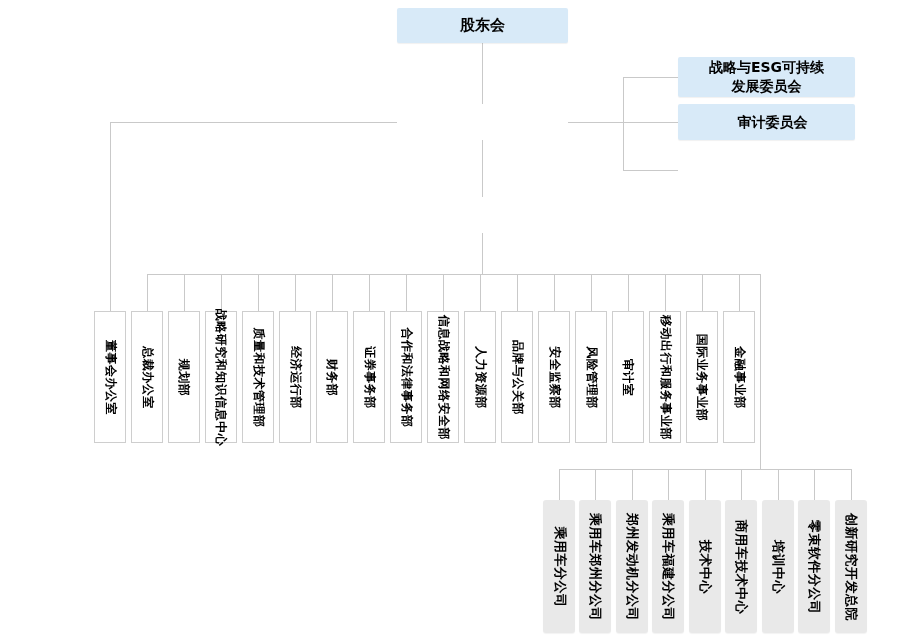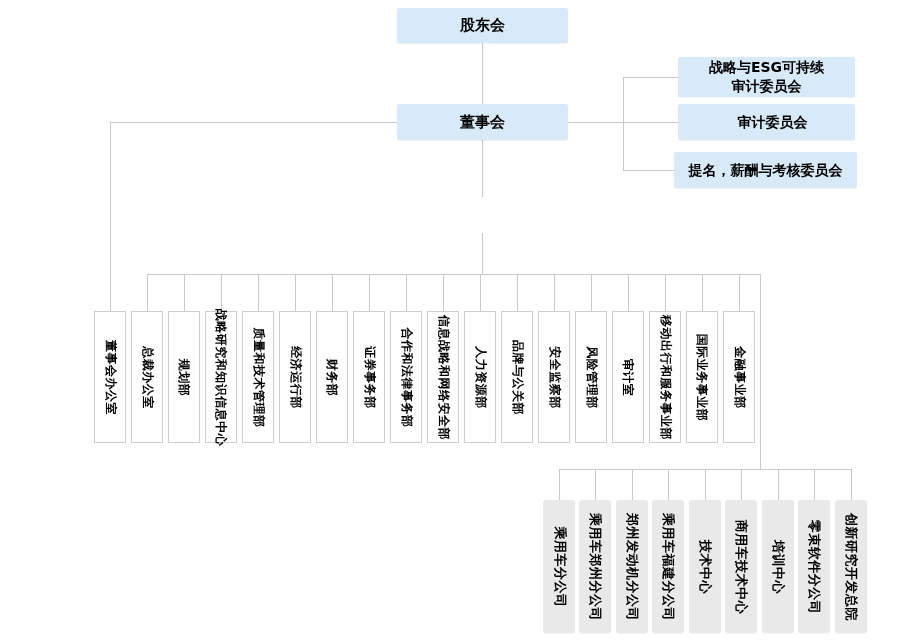--- a/index.html
+++ b/index.html
@@ -71,33 +71,27 @@
   <div class="vline" style="left:668px;top:469px;height:31px;"></div>
   <div class="vline" style="left:705px;top:469px;height:31px;"></div>
   <div class="vline" style="left:741px;top:469px;height:31px;"></div>
   <div class="vline" style="left:778px;top:469px;height:31px;"></div>
   <div class="vline" style="left:814px;top:469px;height:31px;"></div>
   <div class="vline" style="left:851px;top:469px;height:31px;"></div>
 
   <div class="box blue" style="left:397px;top:8px;width:171px;height:35px;">
       <span>股东会</span>
     </div>
-  <div class="box blue" style="left:397px;top:104px;width:171px;height:36px;">
-      <span>董事会</span>
-    </div>
 
   <div class="box committee" style="left:678px;top:57px;width:177px;height:40px;">
       <span class="pre">战略与ESG可持续
-审计委员会</span>
+发展委员会</span>
     </div>
   <div class="box committee" style="left:678px;top:104px;width:177px;height:36px;padding-left:12px;">
       <span>审计委员会</span>
-    </div>
-  <div class="box committee" style="left:674px;top:152px;width:183px;height:36px;">
-      <span>提名，薪酬与考核委员会</span>
     </div>
 
   <div class="box dept" style="left:94px;">
       <span class="vtext">董事会办公室</span>
     </div>
   <div class="box dept" style="left:131px;">
       <span class="vtext">总裁办公室</span>
     </div>
   <div class="box dept" style="left:168px;">
       <span class="vtext">规划部</span>

